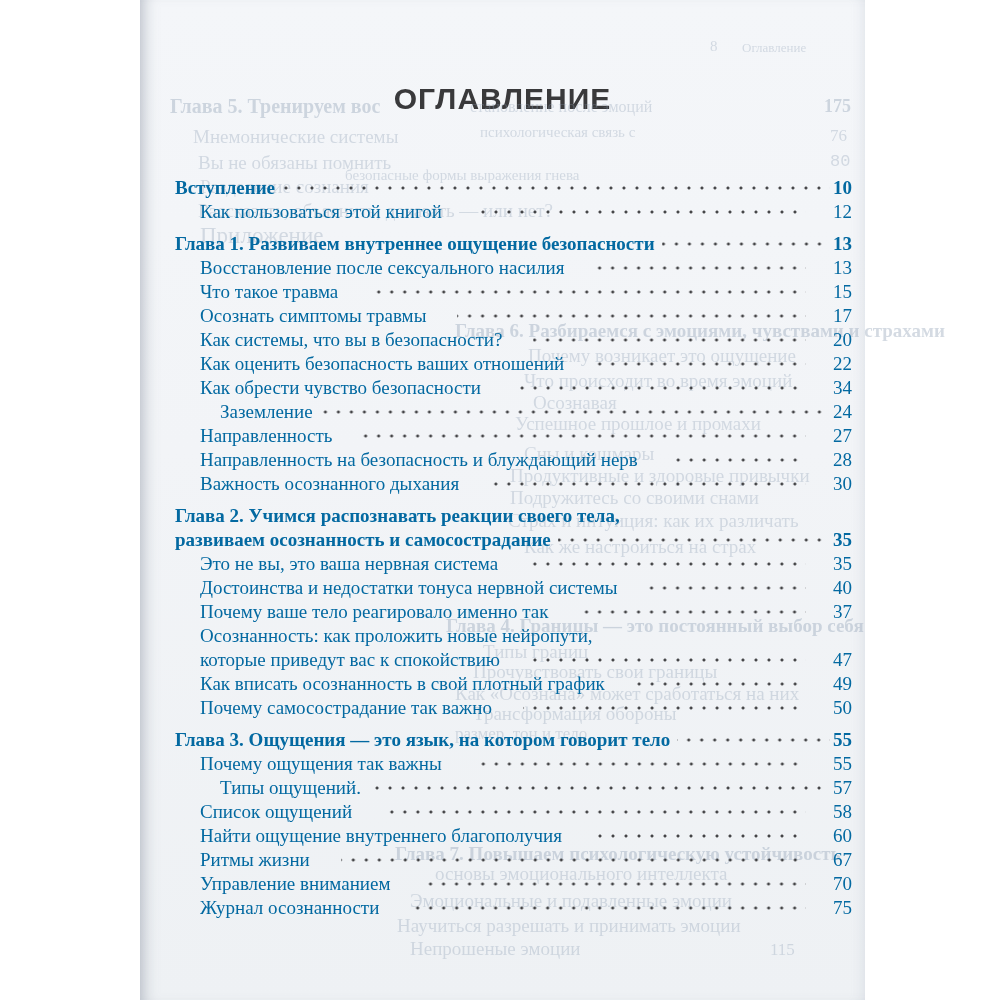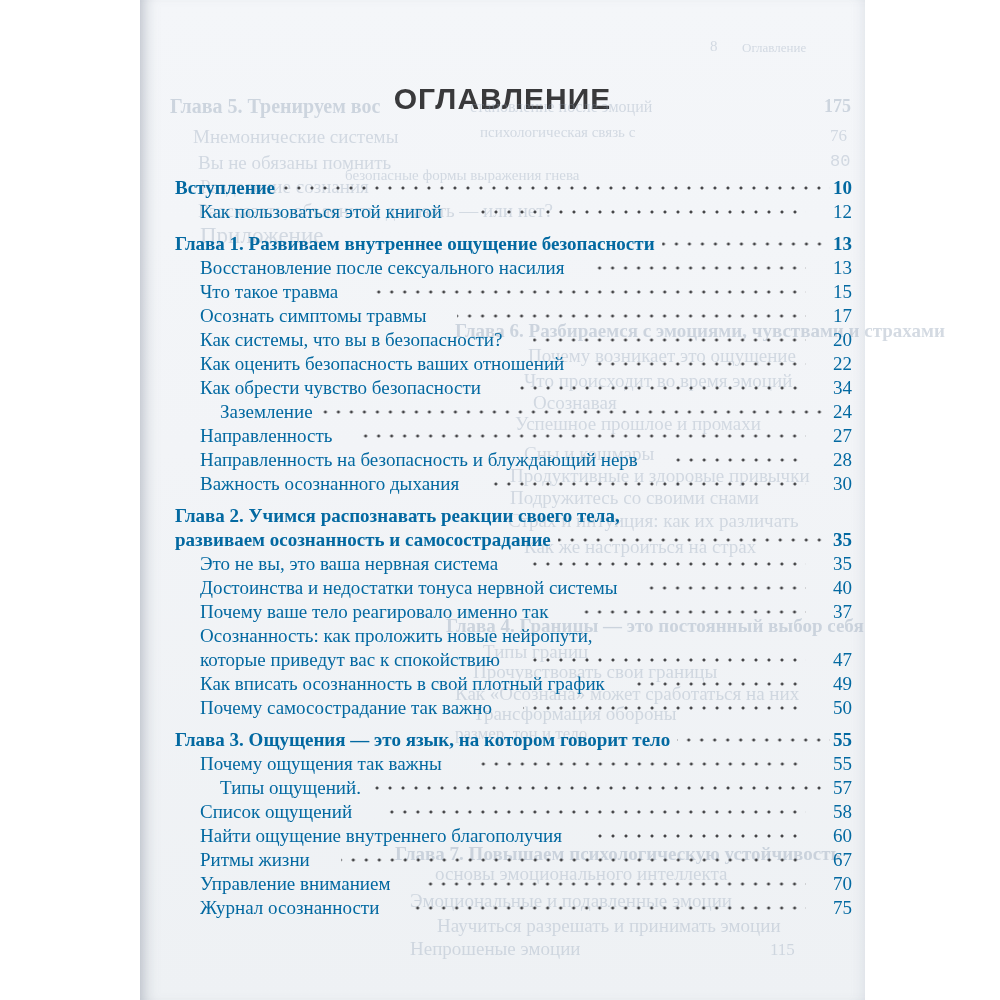--- a/index.html
+++ b/index.html
@@ -87,21 +87,21 @@
     <div class="ghost-line" style="top: 536px; left: 524px; font-size: 19px;">Как же настроиться на страх</div>
     <div class="ghost-line bold" style="top: 615px; left: 446px; font-size: 19px;">Глава 4. Границы — это постоянный выбор себя</div>
     <div class="ghost-line" style="top: 641px; left: 483px; font-size: 19px;">Типы границ</div>
     <div class="ghost-line" style="top: 661px; left: 473px; font-size: 19px;">Прочувствовать свои границы</div>
     <div class="ghost-line" style="top: 683px; left: 455px; font-size: 19px;">Как «Осознана» может сработаться на них</div>
     <div class="ghost-line" style="top: 703px; left: 473px; font-size: 19px;">Трансформация обороны</div>
     <div class="ghost-line" style="top: 724px; left: 455px; font-size: 17px;">размер, тон и тело</div>
     <div class="ghost-line bold" style="top: 843px; left: 395px; font-size: 19px;">Глава 7. Повышаем психологическую устойчивость</div>
     <div class="ghost-line" style="top: 863px; left: 435px; font-size: 19px;">основы эмоционального интеллекта</div>
     <div class="ghost-line" style="top: 890px; left: 410px; font-size: 19px;">Эмоциональные и подавленные эмоции</div>
-    <div class="ghost-line" style="top: 915px; left: 397px; font-size: 19px; margin-left: 40px;">Научиться разрешать и принимать эмоции</div>
+    <div class="ghost-line" style="top: 915px; left: 397px; font-size: 19px;">Научиться разрешать и принимать эмоции</div>
     <div class="ghost-line" style="top: 938px; left: 410px; font-size: 19px;">Непрошеные эмоции</div>
     <div class="ghost-line" style="top: 940px; left: 770px; font-size: 17px;">115</div>
   </div>
 
 <div class="page-title">ОГЛАВЛЕНИЕ</div>
 
 <div class="toc">
     <div class="toc-row l0 bold">
       <span class="toc-label">Вступление</span>
       <span class="toc-leader"></span>

